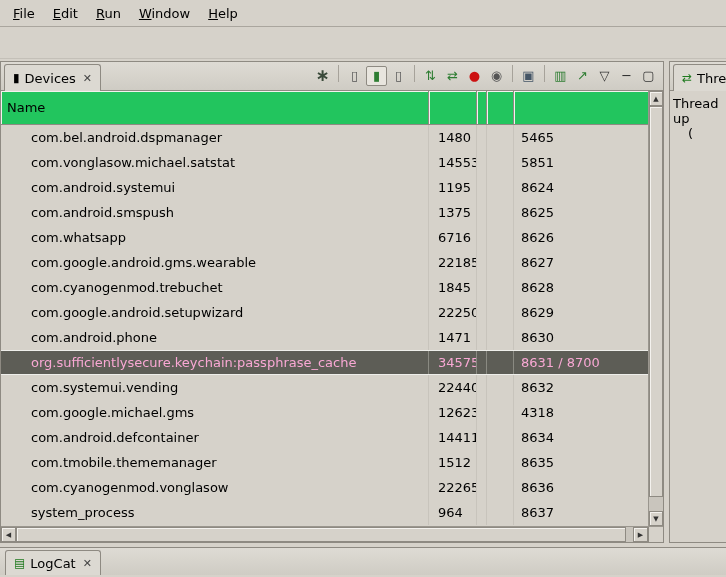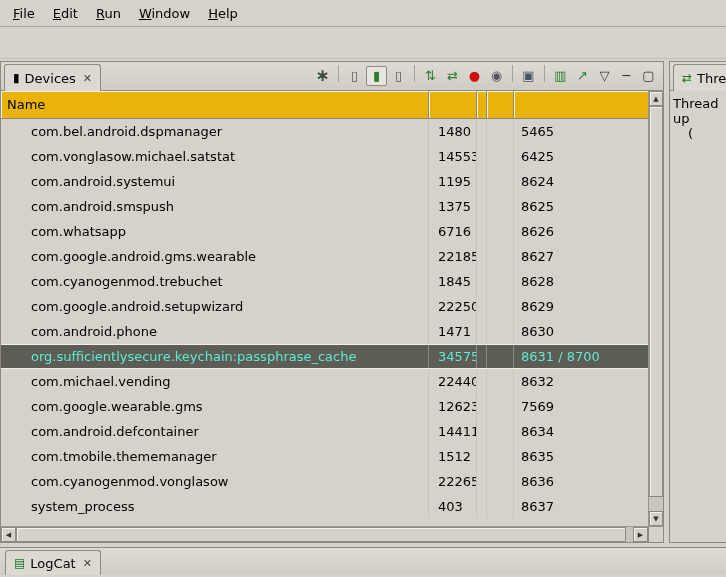--- a/index.html
+++ b/index.html
@@ -31,37 +31,37 @@
   .close-glyph { font-size:11px; color:#444; padding-left:2px; cursor:default; }
   
   .toolbar-icons { margin-left:auto; display:flex; align-items:center; gap:1px; padding:0 4px 4px 0; }
   .ticon { width:21px; height:20px; display:flex; align-items:center; justify-content:center; font-size:13px; line-height:1; cursor:default; }
   .ticon.big { font-size:17px; font-weight:bold; }
   .ticon.pressed { background:#e8e5de; border:1px solid #8e8a82; border-radius:2px; }
   .tsep { width:1px; height:17px; background:#a6a29a; margin:0 4px 4px 4px; }
   
   .table-area { flex:1; display:flex; overflow:hidden; }
   .table { flex:1; display:flex; flex-direction:column; overflow:hidden; }
-  .thead { display:flex; height:28px; background:#eab308; flex:none; }
+  .thead { display:flex; height:34px; background:#22c55e; flex:none; }
   .hcell { border-right:1px solid #8e8a82; border-bottom:1px solid #8e8a82;
            box-shadow:inset 1px 1px 0 #f4f2ee; display:flex; align-items:center; padding-left:6px; }
   .hcell.name { width:428px; }
   .hcell.pid  { width:48px; }
   .hcell.c3   { width:10px; padding:0; }
   .hcell.c4   { width:27px; padding:0; }
   .hcell.port { flex:1; border-right:none; }
   .tbody { flex:1; overflow:hidden; }
   .trow { display:flex; height:25px; }
   .cell { height:100%; display:flex; align-items:center; overflow:hidden; white-space:nowrap; border-right:1px solid #c8c4bc; }
   .cell.name { width:428px; padding-left:30px; }
   .cell.pid  { width:48px; padding-left:9px; }
   .cell.c3   { width:10px; }
   .cell.c4   { width:27px; }
   .cell.port { flex:1; padding-left:7px; border-right:none; }
-  .trow.selected { background:#5d5d56; color:#5eead4; border-top:1px solid #eeeeea; border-bottom:1px solid #eeeeea; }
+  .trow.selected { background:#5d5d56; color:#f9a8d4; border-top:1px solid #eeeeea; border-bottom:1px solid #eeeeea; }
   .trow.selected .cell { border-right-color:#8a8a82; }
   
   .vscroll { width:15px; flex:none; background:#c9c5bd; border-left:1px solid #9a968e; display:flex; flex-direction:column; }
   .sbtn { flex:none; background:#d6d2ca; border:1px solid #8e8a82; box-shadow:inset 1px 1px 0 #f4f2ee;
           display:flex; align-items:center; justify-content:center; font-size:7px; color:#333; cursor:default; }
   .vscroll .sbtn { height:15px; width:100%; }
   .sthumb-v { flex:1; margin-bottom:14px; background:#d6d2ca; border:1px solid #8e8a82; box-shadow:inset 1px 1px 0 #f4f2ee; }
   .hscroll-row { height:16px; flex:none; display:flex; border-top:1px solid #9a968e; background:#c9c5bd; }
   .hscroll { flex:1; display:flex; }
   .hscroll .sbtn { width:15px; height:100%; }
@@ -137,21 +137,21 @@
                 <div class="cell pid">1480</div>
                 <div class="cell c3"></div>
                 <div class="cell c4"></div>
                 <div class="cell port">5465</div>
               </div>
               <div class="trow">
                 <div class="cell name">com.vonglasow.michael.satstat</div>
                 <div class="cell pid">14553</div>
                 <div class="cell c3"></div>
                 <div class="cell c4"></div>
-                <div class="cell port">6425</div>
+                <div class="cell port">5851</div>
               </div>
               <div class="trow">
                 <div class="cell name">com.android.systemui</div>
                 <div class="cell pid">1195</div>
                 <div class="cell c3"></div>
                 <div class="cell c4"></div>
                 <div class="cell port">8624</div>
               </div>
               <div class="trow">
                 <div class="cell name">com.android.smspush</div>
@@ -196,32 +196,32 @@
                 <div class="cell port">8630</div>
               </div>
               <div class="trow selected">
                 <div class="cell name">org.sufficientlysecure.keychain:passphrase_cache</div>
                 <div class="cell pid">34575</div>
                 <div class="cell c3"></div>
                 <div class="cell c4"></div>
                 <div class="cell port">8631 / 8700</div>
               </div>
               <div class="trow">
-                <div class="cell name">com.michael.vending</div>
+                <div class="cell name">com.systemui.vending</div>
                 <div class="cell pid">22440</div>
                 <div class="cell c3"></div>
                 <div class="cell c4"></div>
                 <div class="cell port">8632</div>
               </div>
               <div class="trow">
-                <div class="cell name">com.google.wearable.gms</div>
+                <div class="cell name">com.google.michael.gms</div>
                 <div class="cell pid">12623</div>
                 <div class="cell c3"></div>
                 <div class="cell c4"></div>
-                <div class="cell port">7569</div>
+                <div class="cell port">4318</div>
               </div>
               <div class="trow">
                 <div class="cell name">com.android.defcontainer</div>
                 <div class="cell pid">14411</div>
                 <div class="cell c3"></div>
                 <div class="cell c4"></div>
                 <div class="cell port">8634</div>
               </div>
               <div class="trow">
                 <div class="cell name">com.tmobile.thememanager</div>
@@ -232,21 +232,21 @@
               </div>
               <div class="trow">
                 <div class="cell name">com.cyanogenmod.vonglasow</div>
                 <div class="cell pid">22265</div>
                 <div class="cell c3"></div>
                 <div class="cell c4"></div>
                 <div class="cell port">8636</div>
               </div>
               <div class="trow">
                 <div class="cell name">system_process</div>
-                <div class="cell pid">403</div>
+                <div class="cell pid">964</div>
                 <div class="cell c3"></div>
                 <div class="cell c4"></div>
                 <div class="cell port">8637</div>
               </div>
             </div>
         </div>
         <div class="vscroll">
           <div class="sbtn">▲</div>
           <div class="sthumb-v"></div>
           <div class="sbtn">▼</div>

